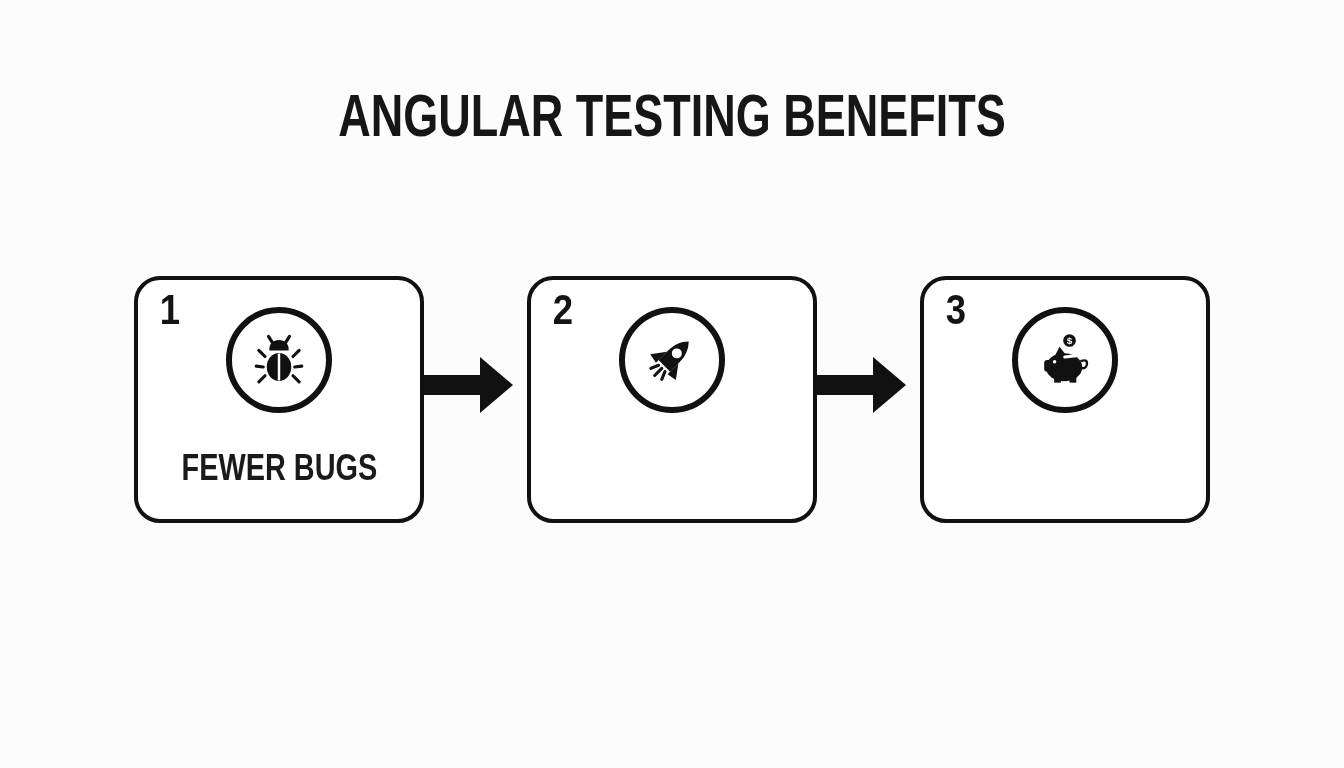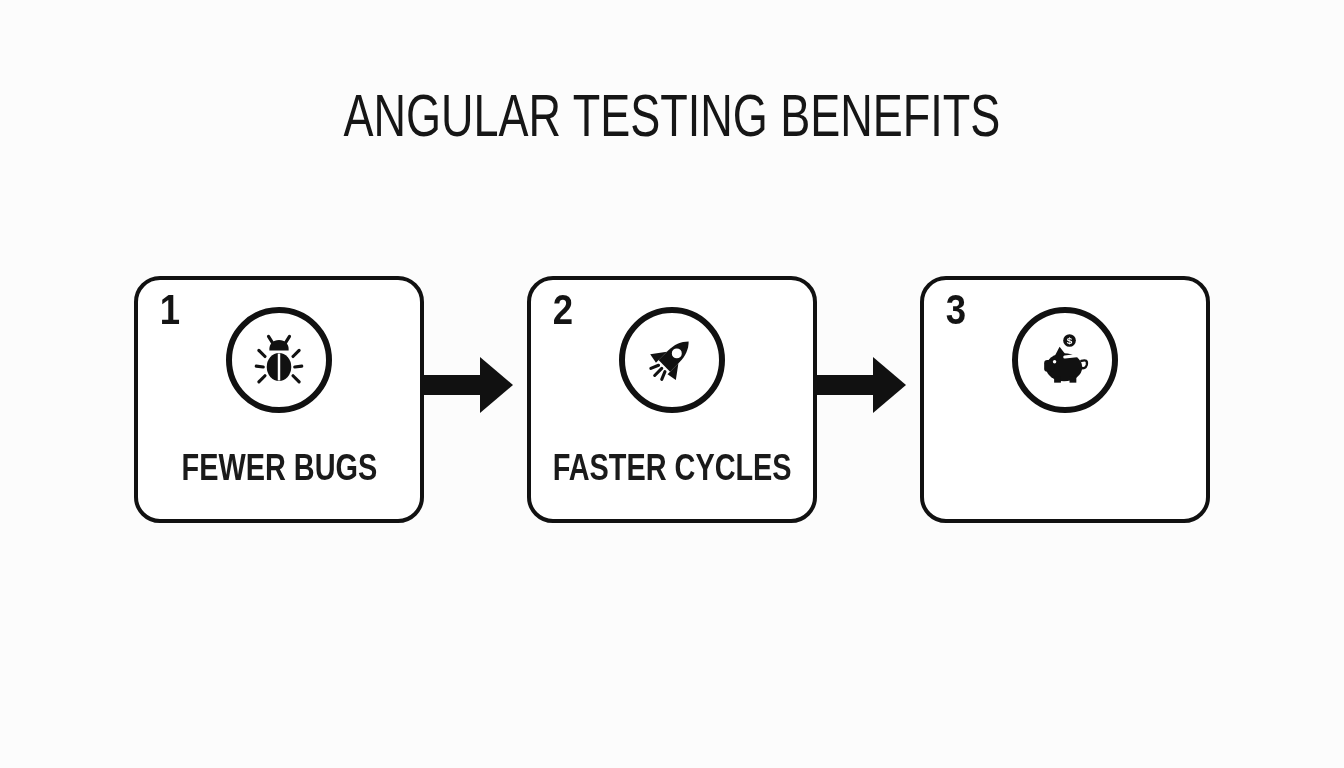--- a/index.html
+++ b/index.html
@@ -10,21 +10,21 @@
     color: #141414;
   }
   .squeeze { display: inline-block; transform-origin: 50% 50%; white-space: nowrap; }
 
   
   h1.title {
     margin-top: 86px;
     text-align: center;
     font-size: 60px;
     line-height: 1;
-    font-weight: normal;
+    font-weight: bold;
     letter-spacing: 0px;
     color: #161616;
   }
   .title-squeeze { transform: scaleX(0.75); }
 
   
   .flow {
     margin-top: 130px;
     display: flex;
     justify-content: center;
@@ -126,21 +126,20 @@
         <svg width="58" height="58" viewBox="0 0 64 64" aria-hidden="true">
           <g transform="rotate(45 32 30)">
             <path d="M32 4 C38 10 41 18 41 27 L41 42 L23 42 L23 27 C23 18 26 10 32 4 Z" fill="#111111"></path>
             <circle cx="32" cy="22.5" r="5.5" fill="#ffffff"></circle>
             <path d="M23 29 L12 44 L23 46 Z" fill="#111111"></path>
             <path d="M41 29 L52 44 L41 46 Z" fill="#111111"></path>
             <path d="M27 46 L23.5 54.5 M32 46 L32 57 M37 46 L40.5 54.5" stroke="#111111" stroke-width="3.4" stroke-linecap="round" fill="none"></path>
           </g>
         </svg>
       </div>
-      <div class="card-label"><span class="squeeze label-squeeze">FASTER CYCLES</span></div>
     </div>
 
     <div class="arrow">
       <svg width="103" height="60" viewBox="0 0 103 60" aria-hidden="true">
         <rect x="0" y="20" width="58" height="20" fill="#111111"></rect>
         <polygon points="56,2 89,30 56,58" fill="#111111"></polygon>
       </svg>
     </div>
 
     <div class="card">

